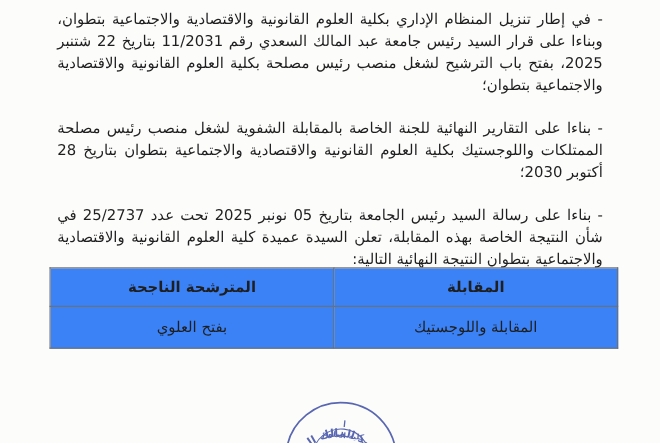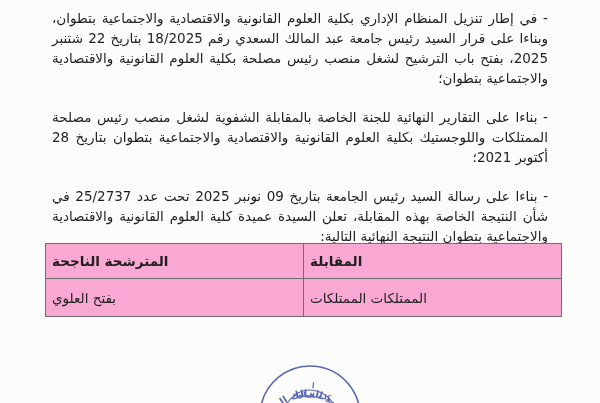--- a/index.html
+++ b/index.html
@@ -40,25 +40,25 @@
     top: 243px;
     left: 45px;
     width: 517px;
     border-collapse: collapse;
     direction: rtl;
     table-layout: fixed;
   }
   table.results-table th,
   table.results-table td {
     border: 1px solid #6e6e6e;
-    text-align: left;
+    text-align: center;
     vertical-align: middle;
     font-size: 13.5px;
     padding: 0 6px;
-    background: #f9a8d4;
+    background: #3b82f6;
   }
   table.results-table th {
     height: 34px;
     font-weight: bold;
   }
   table.results-table td {
     height: 37px;
     font-weight: normal;
   }
   .stamp {
@@ -73,35 +73,35 @@
   .stamp svg {
     display: block;
   }
 </style>
 </head>
 <body>
 
 <div class="page">
 
   <div class="text-block">
-    <p>- في إطار تنزيل المنظام الإداري بكلية العلوم القانونية والاقتصادية والاجتماعية بتطوان، وبناءا على قرار السيد رئيس جامعة عبد المالك السعدي رقم 18/2025 بتاريخ 22 شتنبر 2025، بفتح باب الترشيح لشغل منصب رئيس مصلحة بكلية العلوم القانونية والاقتصادية والاجتماعية بتطوان؛</p>
-    <p>- بناءا على التقارير النهائية للجنة الخاصة بالمقابلة الشفوية لشغل منصب رئيس مصلحة الممتلكات واللوجستيك بكلية العلوم القانونية والاقتصادية والاجتماعية بتطوان بتاريخ 28 أكتوبر 2021؛</p>
-    <p>- بناءا على رسالة السيد رئيس الجامعة بتاريخ 09 نونبر 2025 تحت عدد 25/2737 في شأن النتيجة الخاصة بهذه المقابلة، تعلن السيدة عميدة كلية العلوم القانونية والاقتصادية والاجتماعية بتطوان النتيجة النهائية التالية:</p>
+    <p>- في إطار تنزيل المنظام الإداري بكلية العلوم القانونية والاقتصادية والاجتماعية بتطوان، وبناءا على قرار السيد رئيس جامعة عبد المالك السعدي رقم 11/2031 بتاريخ 22 شتنبر 2025، بفتح باب الترشيح لشغل منصب رئيس مصلحة بكلية العلوم القانونية والاقتصادية والاجتماعية بتطوان؛</p>
+    <p>- بناءا على التقارير النهائية للجنة الخاصة بالمقابلة الشفوية لشغل منصب رئيس مصلحة الممتلكات واللوجستيك بكلية العلوم القانونية والاقتصادية والاجتماعية بتطوان بتاريخ 28 أكتوبر 2030؛</p>
+    <p>- بناءا على رسالة السيد رئيس الجامعة بتاريخ 05 نونبر 2025 تحت عدد 25/2737 في شأن النتيجة الخاصة بهذه المقابلة، تعلن السيدة عميدة كلية العلوم القانونية والاقتصادية والاجتماعية بتطوان النتيجة النهائية التالية:</p>
   </div>
 
   <table class="results-table">
     <thead>
       <tr>
         <th>المقابلة</th>
         <th>المترشحة الناجحة</th>
       </tr>
     </thead>
     <tbody>
       <tr>
-        <td>الممتلكات الممتلكات</td>
+        <td>المقابلة واللوجستيك</td>
         <td>بفتح العلوي</td>
       </tr>
     </tbody>
   </table>
 
   <div class="stamp">
     <svg viewBox="0 0 120 120" width="120" height="120">
       <g transform="rotate(6 60 62)" fill="none">
         <circle cx="60" cy="62" r="50" stroke-width="1.6" stroke="#4353a8"></circle>
         <circle cx="60" cy="62" r="26" stroke-width="1" stroke="#4353a8"></circle>

